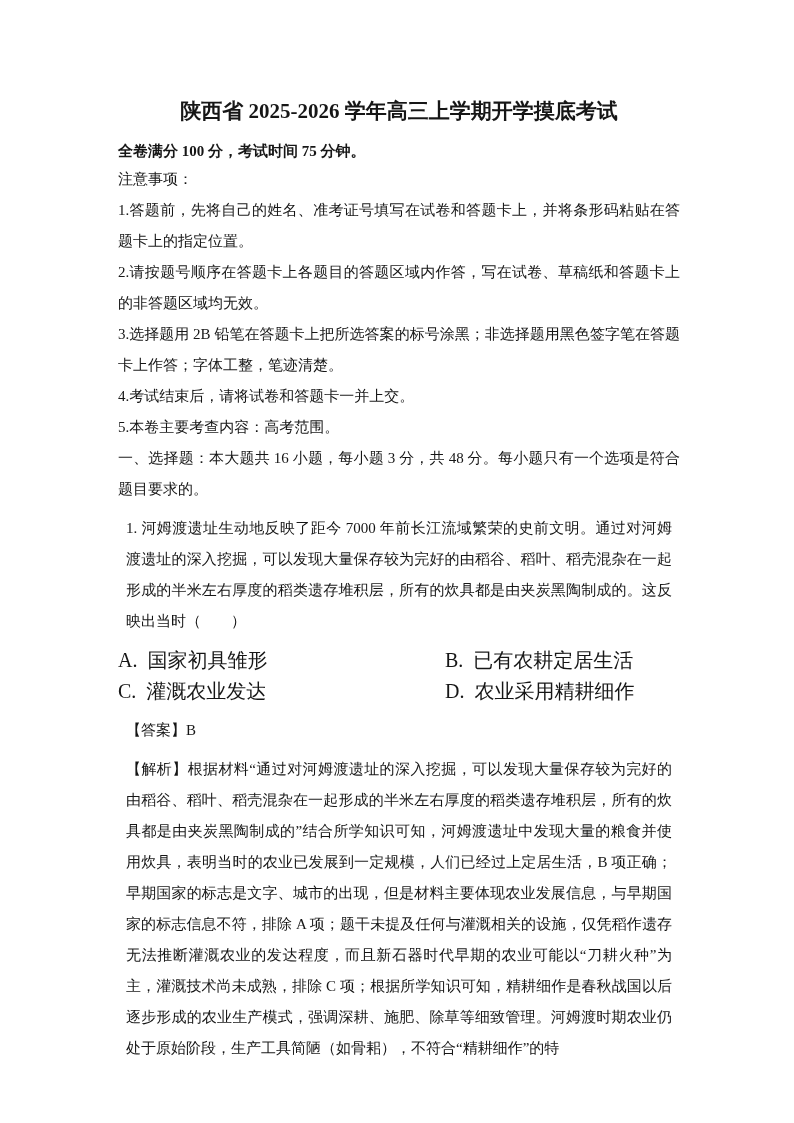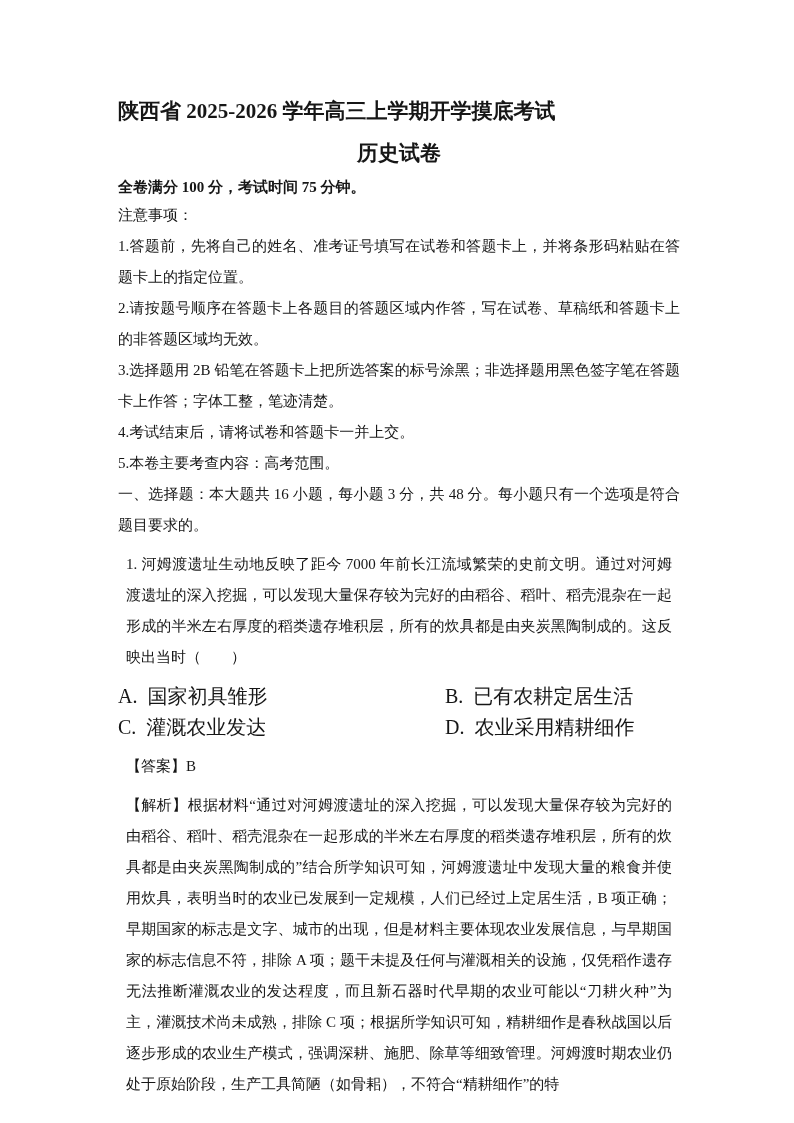--- a/index.html
+++ b/index.html
@@ -14,20 +14,21 @@
     background: #ffffff;
     box-sizing: border-box;
     padding: 96px 114px 0 118px;
     font-family: "Liberation Serif", "DejaVu Serif", serif;
     color: #161616;
     overflow: hidden;
   }
   .title {
     font-size: 21px;
     font-weight: bold;
+    text-align: center;
     line-height: 30px;
     margin: 0 0 12px 0;
   }
   .subtitle {
     font-size: 21px;
     font-weight: bold;
     text-align: center;
     line-height: 30px;
     margin: 0 0 6px 0;
   }
@@ -64,21 +65,20 @@
   .option .opt-key {
     margin-right: 10px;
   }
 </style>
 </head>
 <body>
 
 <div class="page">
 
   <h1 class="title">陕西省 2025-2026 学年高三上学期开学摸底考试</h1>
-  <h2 class="subtitle">历史试卷</h2>
   <p class="exam-info">全卷满分 100 分，考试时间 75 分钟。</p>
 
   <div class="notice">
     <p>注意事项：</p>
     <p>1.答题前，先将自己的姓名、准考证号填写在试卷和答题卡上，并将条形码粘贴在答题卡上的指定位置。</p>
     <p>2.请按题号顺序在答题卡上各题目的答题区域内作答，写在试卷、草稿纸和答题卡上的非答题区域均无效。</p>
     <p>3.选择题用 2B 铅笔在答题卡上把所选答案的标号涂黑；非选择题用黑色签字笔在答题卡上作答；字体工整，笔迹清楚。</p>
     <p>4.考试结束后，请将试卷和答题卡一并上交。</p>
     <p>5.本卷主要考查内容：高考范围。</p>
   </div>

